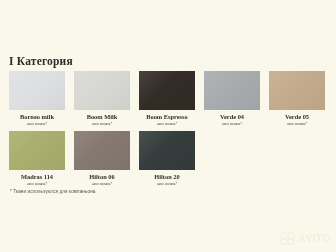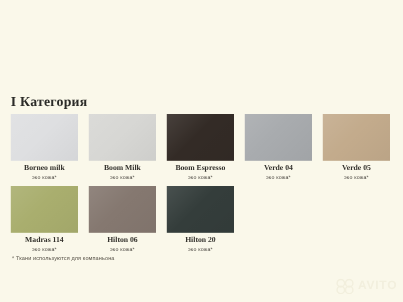--- a/index.html
+++ b/index.html
@@ -12,21 +12,20 @@
     overflow: hidden;
     background: #faf8ea;
     font-family: "Liberation Serif", serif;
     position: relative;
   }
 
   #page {
     position: absolute;
     inset: 0;
     background: #faf8ea;
-    margin-top: 24px;
   }
 
   
   .category-title {
     position: absolute;
     left: 9px;
     top: 55px;
     font-family: "Liberation Serif", serif;
     font-weight: bold;
     font-size: 11.5px;

